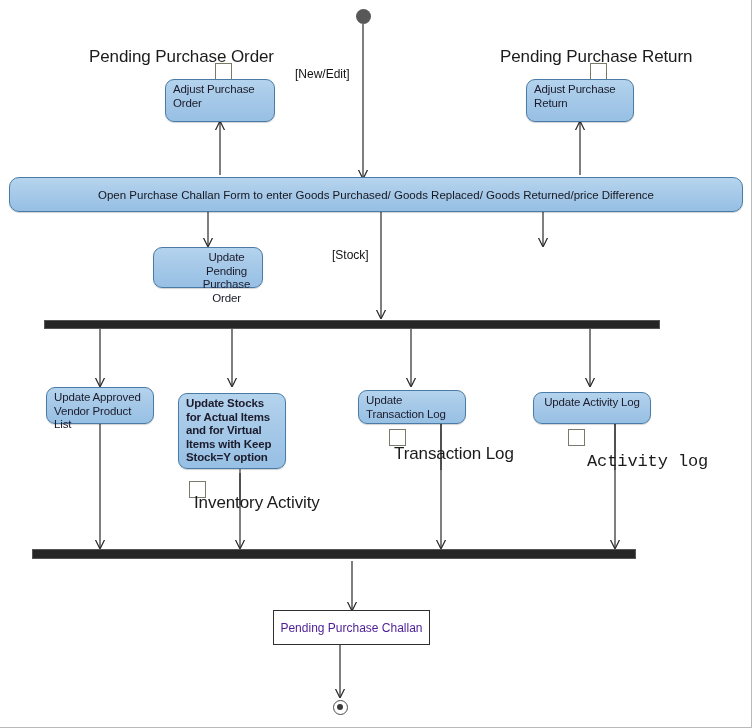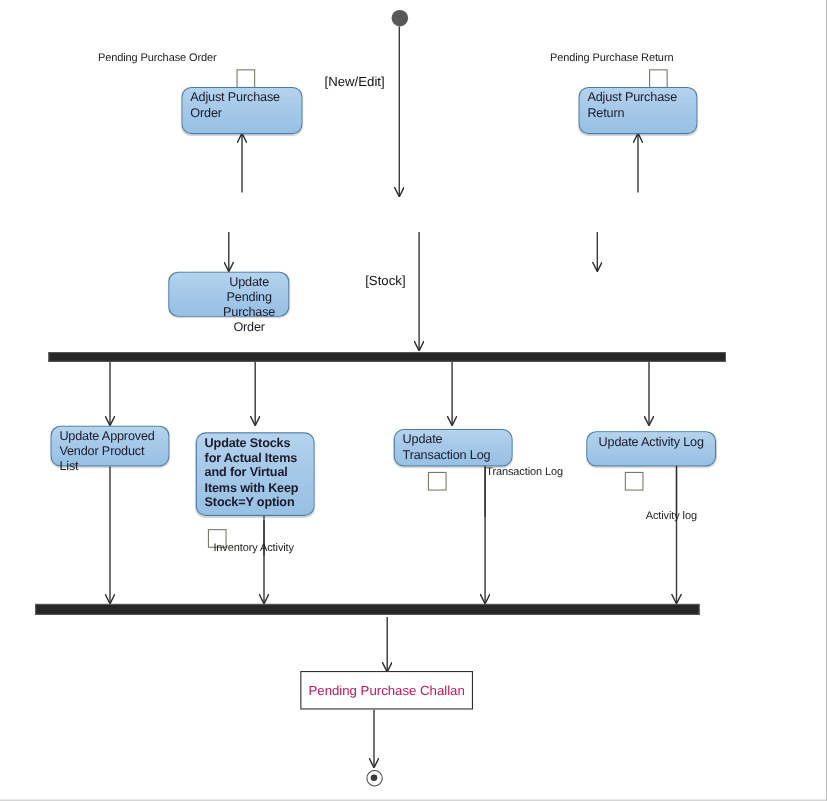--- a/index.html
+++ b/index.html
@@ -107,32 +107,32 @@
     border-radius: 50%;
     background: #3a3a3a;
   }
 
   
   .object-node {
     position: absolute;
     box-sizing: border-box;
     border: 1px solid #2f2f2f;
     background: #ffffff;
-    color: #be185d;
+    color: #4c1d95;
     font-size: 12px;
     display: flex;
     align-items: center;
     justify-content: center;
     text-align: center;
   }
 
   
   .caption {
     position: absolute;
-    font-size: 10px;
+    font-size: 17px;
     color: #1b1b1b;
     white-space: nowrap;
     letter-spacing: -0.1px;
   }
   .guard {
     position: absolute;
     font-size: 12px;
     color: #111111;
     white-space: nowrap;
   }
@@ -206,20 +206,23 @@
   <div class="pin" style="left:590px; top:63px;"></div>
 
   <div class="node" style="left:165px; top:79px; width:110px; height:43px;">
     <span class="label">Adjust Purchase Order</span>
   </div>
 
   <div class="node" style="left:526px; top:79px; width:108px; height:43px;">
     <span class="label">Adjust Purchase Return</span>
   </div>
 
+  <div class="wide-node" style="left:9px; top:177px; width:734px; height:35px;">
+    <span class="label">Open Purchase Challan Form to  enter Goods Purchased/ Goods Replaced/ Goods Returned/price Difference</span>
+  </div>
 
   <div class="node center" style="left:153px; top:247px; width:110px; height:41px;padding-left:44px;">
     <span class="label">Update Pending Purchase Order</span>
   </div>
 
 
   <div class="bar" style="left:44px; top:320px; width:616px; height:9px;"></div>
 
   <div class="node" style="left:46px; top:387px; width:108px; height:37px;">
     <span class="label">Update Approved Vendor Product List</span>
@@ -234,24 +237,24 @@
   </div>
 
   <div class="node center" style="left:533px; top:392px; width:118px; height:32px;">
     <span class="label">Update Activity Log</span>
   </div>
 
   <div class="pin" style="left:189px; top:481px;"></div>
   <div class="caption" style="left:194px; top:493px;">Inventory Activity</div>
 
   <div class="pin" style="left:389px; top:429px;"></div>
-  <div class="caption" style="left:394px; top:424px;margin-left:48px;">Transaction Log</div>
+  <div class="caption" style="left:394px; top:444px;">Transaction Log</div>
 
   <div class="pin" style="left:568px; top:429px;"></div>
-  <div class="caption" style="left:587px; top:464px;">Activity log</div>
+  <div class="caption" style="left:587px; top:452px;font-family:Liberation Mono, monospace;">Activity log</div>
 
   <div class="bar" style="left:32px; top:549px; width:604px; height:10px;"></div>
 
   <div class="object-node" style="left:273px; top:610px; width:157px; height:35px;">
     <span class="label">Pending Purchase Challan</span>
   </div>
 
   <div class="end-node" style="left:333px; top:700px;"></div>
 
 </div>

